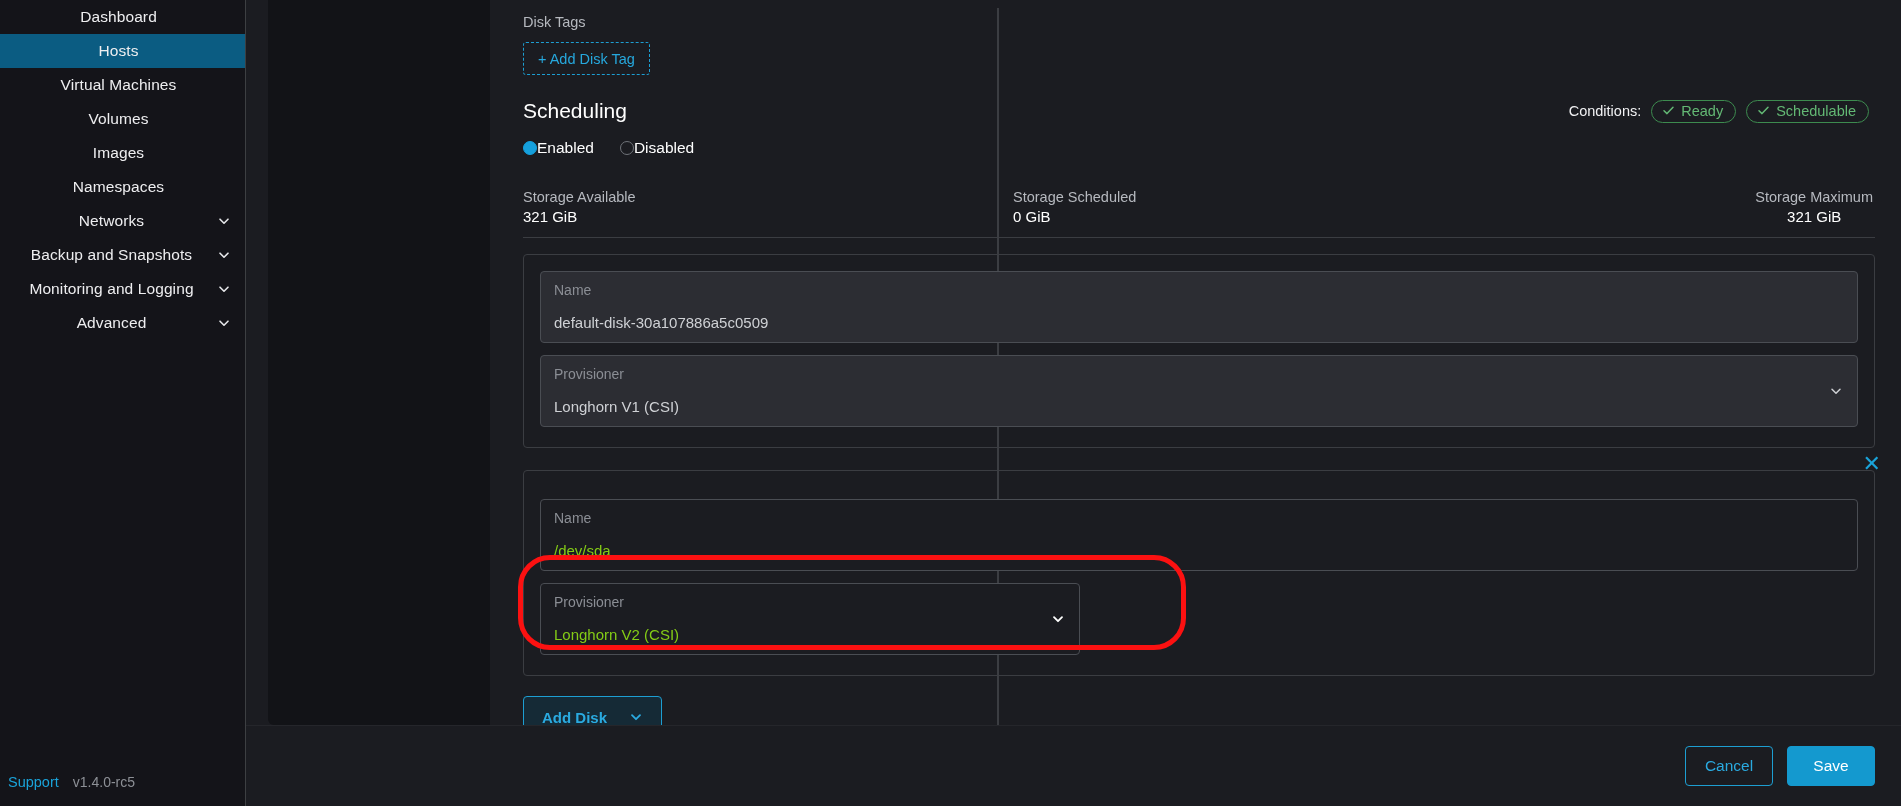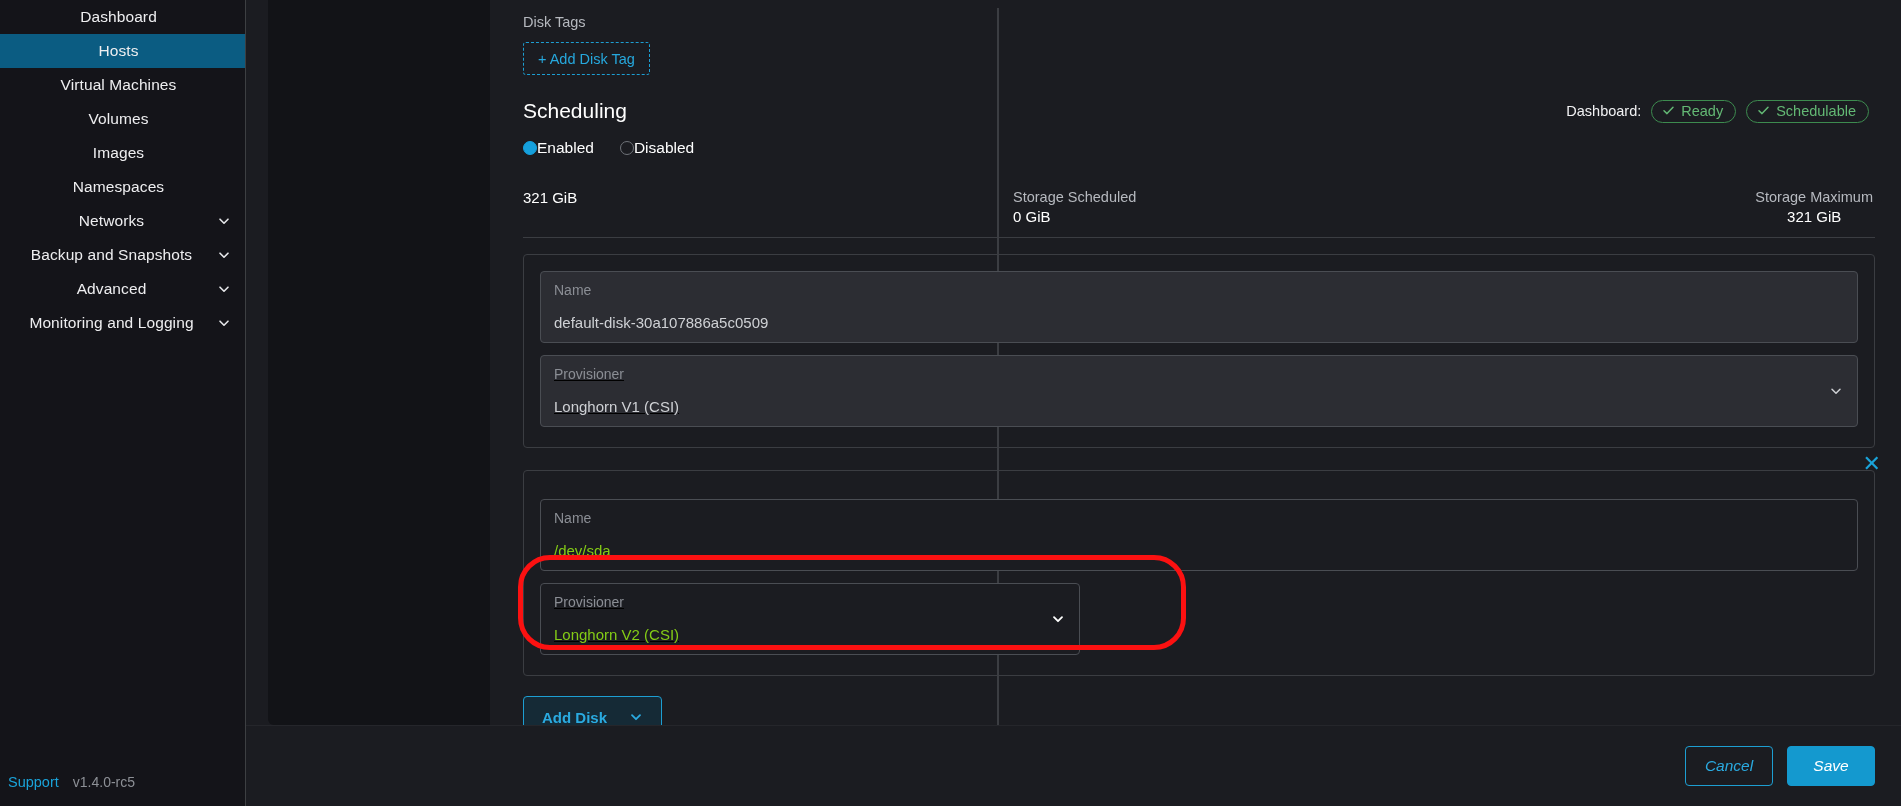--- a/index.html
+++ b/index.html
@@ -161,21 +161,21 @@
     padding: 10px 13px 11px 13px;
     min-height: 56px;
     display: flex; flex-direction: column; justify-content: center;
     gap: 16px;
   }
   .input-box.disabled { background: #2c2d33; border-color: #4a4d53; }
   .input-box.plain { background: #1b1c21; }
   .inp-label { color: #8b8e95; font-size: 14px; }
   .inp-value { color: #cfd1d5; font-size: 15px; }
   .input-box.plain .inp-value { color: #84cc16; }
-  .input-box + .input-box { margin-top: 12px; text-decoration: underline; }
+  .input-box + .input-box { margin-top: 12px; }
 
   .select-box .caret {
     position: absolute; right: 14px; top: 50%;
     transform: translateY(-50%);
     width: 14px; height: 14px;
   }
   .select-box .caret svg { display: block; }
 
   .half { width: 540px; }
 
@@ -232,21 +232,20 @@
     background: #25262b;
   }
   .btn {
     height: 40px;
     min-width: 88px;
     display: inline-flex; align-items: center; justify-content: center;
     border-radius: 4px;
     font-size: 15.5px;
     cursor: pointer;
     padding: 0 18px;
-    font-style: italic;
   }
   .btn-cancel { border: 1px solid #1d9ed2; background: transparent; color: #2aaae0; }
   .btn-save { border: 1px solid #1499cf; background: #1499cf; color: #ffffff; }
 </style>
 </head>
 <body>
 
 <div id="root">
 
   <aside class="sidebar">
@@ -288,37 +287,37 @@
       <div class="nav-item">
         <span class="lbl">Backup and Snapshots</span>
         <span class="chev">
           <svg width="14" height="14" viewBox="0 0 14 14">
               <path d="M3 5.2 L7 9.2 L11 5.2" fill="none" stroke="#e6e7ea" stroke-width="1.6" stroke-linecap="round" stroke-linejoin="round"></path>
             </svg>
         </span>
       </div>
 
       <div class="nav-item">
+        <span class="lbl">Monitoring and Logging</span>
+        <span class="chev">
+          <svg width="14" height="14" viewBox="0 0 14 14">
+              <path d="M3 5.2 L7 9.2 L11 5.2" fill="none" stroke="#e6e7ea" stroke-width="1.6" stroke-linecap="round" stroke-linejoin="round"></path>
+            </svg>
+        </span>
+      </div>
+
+      <div class="nav-item">
         <span class="lbl">Advanced</span>
         <span class="chev">
           <svg width="14" height="14" viewBox="0 0 14 14">
               <path d="M3 5.2 L7 9.2 L11 5.2" fill="none" stroke="#e6e7ea" stroke-width="1.6" stroke-linecap="round" stroke-linejoin="round"></path>
             </svg>
         </span>
       </div>
 
-      <div class="nav-item">
-        <span class="lbl">Monitoring and Logging</span>
-        <span class="chev">
-          <svg width="14" height="14" viewBox="0 0 14 14">
-              <path d="M3 5.2 L7 9.2 L11 5.2" fill="none" stroke="#e6e7ea" stroke-width="1.6" stroke-linecap="round" stroke-linejoin="round"></path>
-            </svg>
-        </span>
-      </div>
-
     </nav>
 
     <div class="support-row">
       <span class="support-link">Support</span>
       <span class="version-label">v1.4.0-rc5</span>
     </div>
   </aside>
 
   <div class="mid-panel"></div>
 
@@ -327,21 +326,21 @@
 
     <div class="content-inner">
 
       <div class="field-label disk-tags-label">Disk Tags</div>
 
       <button class="add-tag-btn">+ Add Disk Tag</button>
 
       <div class="section-row">
         <div class="section-title">Scheduling</div>
         <div class="conditions-wrap">
-          <span class="conditions-label">Dashboard:</span>
+          <span class="conditions-label">Conditions:</span>
           <span class="badge">
             <span>
               <svg width="13" height="13" viewBox="0 0 13 13">
                   <path d="M2 6.8 L5 9.6 L11 3.2" fill="none" stroke="#63b874" stroke-width="1.5" stroke-linecap="round" stroke-linejoin="round"></path>
                 </svg>
             </span>
             <span>Ready</span>
           </span>
           <span class="badge">
             <span>
@@ -360,20 +359,21 @@
           <span class="radio-txt">Enabled</span>
         </label>
         <label class="radio-opt">
           <span class="radio-dot"></span>
           <span class="radio-txt">Disabled</span>
         </label>
       </div>
 
       <div class="storage-row">
         <div class="stor-col c1">
+          <span class="stor-k">Storage Available</span>
           <span class="stor-v">321 GiB</span>
         </div>
         <div class="stor-col c2">
           <span class="stor-k">Storage Scheduled</span>
           <span class="stor-v">0 GiB</span>
         </div>
         <div class="stor-col c3">
           <span class="stor-k">Storage Maximum</span>
           <span class="stor-v">321 GiB</span>
         </div>

